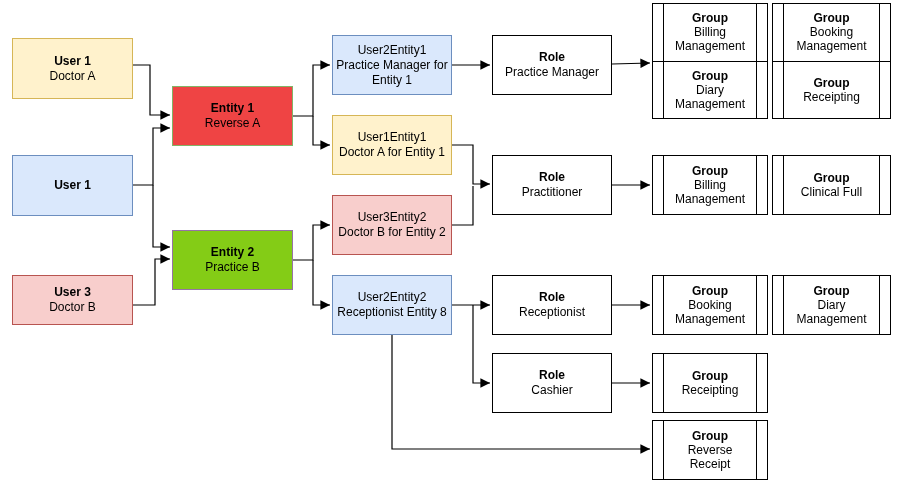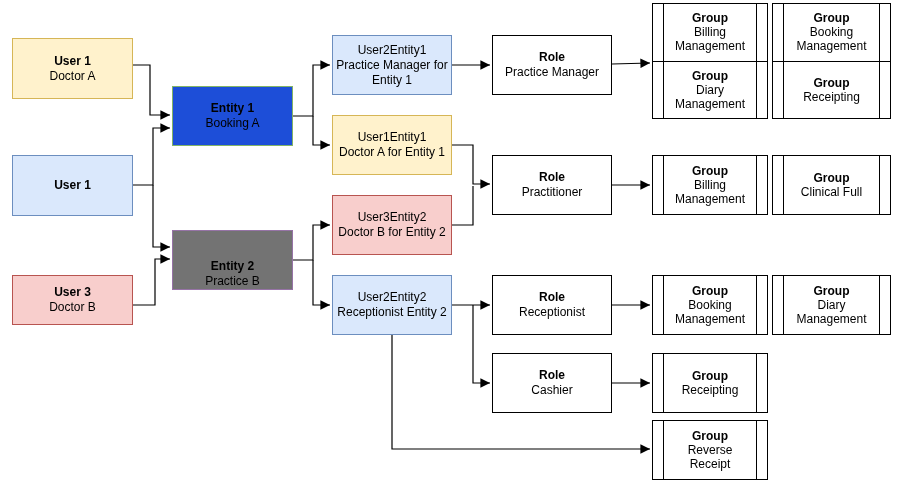--- a/index.html
+++ b/index.html
@@ -10,22 +10,22 @@
   #edge-layer .ah{fill:#000;stroke:none;}
   .box{position:absolute;box-sizing:border-box;border:1px solid #000;background:#fff;
        display:flex;flex-direction:column;align-items:center;justify-content:center;
        text-align:center;line-height:15px;padding:0 2px;}
   .t{font-weight:bold;}
   .s{font-weight:normal;}
   .plain .t{font-weight:normal;}
   .c-yellow{background:#FFF2CC;border-color:#D6B656;}
   .c-blue{background:#DAE8FC;border-color:#6C8EBF;text-align:center;}
   .c-red{background:#F8CECC;border-color:#B85450;}
-  .c-green{background:#1d4ed8;border-color:#82B366;}
-  .c-purple{background:#737373;border-color:#9673A6;justify-content:flex-end;}
+  .c-green{background:#ef4444;border-color:#82B366;}
+  .c-purple{background:#84cc16;border-color:#9673A6;}
   .pbox{position:absolute;box-sizing:border-box;border:1px solid #000;background:#fff;
         display:flex;flex-direction:column;}
   .pbox::before,.pbox::after{content:"";position:absolute;top:0;bottom:0;width:0;
         border-left:1px solid #000;pointer-events:none;}
   .pbox::before{left:10px;}
   .pbox::after{right:10px;}
   .pcell{flex:1;display:flex;flex-direction:column;align-items:center;justify-content:center;
         text-align:center;line-height:14px;padding:0 13px;box-sizing:border-box;}
   .pcell + .pcell{border-top:1px solid #000;}
 </style>
@@ -67,42 +67,42 @@
   <div class="box c-blue" style="left:12px;top:155px;width:121px;height:61px">
     <div class="t">User 1</div>
   </div>
   <div class="box c-red" style="left:12px;top:275px;width:121px;height:50px">
     <div class="t">User 3</div>
     <div class="s">Doctor B</div>
   </div>
 
   <div class="box c-green" style="left:172px;top:86px;width:121px;height:60px">
     <div class="t">Entity 1</div>
-    <div class="s">Booking A</div>
+    <div class="s">Reverse A</div>
   </div>
   <div class="box c-purple" style="left:172px;top:230px;width:121px;height:60px">
     <div class="t">Entity 2</div>
     <div class="s">Practice B</div>
   </div>
 
   <div class="box c-blue plain" style="left:332px;top:35px;width:120px;height:60px">
     <div class="t">User2Entity1</div>
     <div class="s">Practice Manager for Entity 1</div>
   </div>
   <div class="box c-yellow plain" style="left:332px;top:115px;width:120px;height:60px">
     <div class="t">User1Entity1</div>
     <div class="s">Doctor A for Entity 1</div>
   </div>
   <div class="box c-red plain" style="left:332px;top:195px;width:120px;height:60px">
     <div class="t">User3Entity2</div>
     <div class="s">Doctor B for Entity 2</div>
   </div>
   <div class="box c-blue plain" style="left:332px;top:275px;width:120px;height:60px">
     <div class="t">User2Entity2</div>
-    <div class="s">Receptionist Entity 2</div>
+    <div class="s">Receptionist Entity 8</div>
   </div>
 
   <div class="box" style="left:492px;top:35px;width:120px;height:60px">
     <div class="t">Role</div>
     <div class="s">Practice Manager</div>
   </div>
   <div class="box" style="left:492px;top:155px;width:120px;height:60px">
     <div class="t">Role</div>
     <div class="s">Practitioner</div>
   </div>

